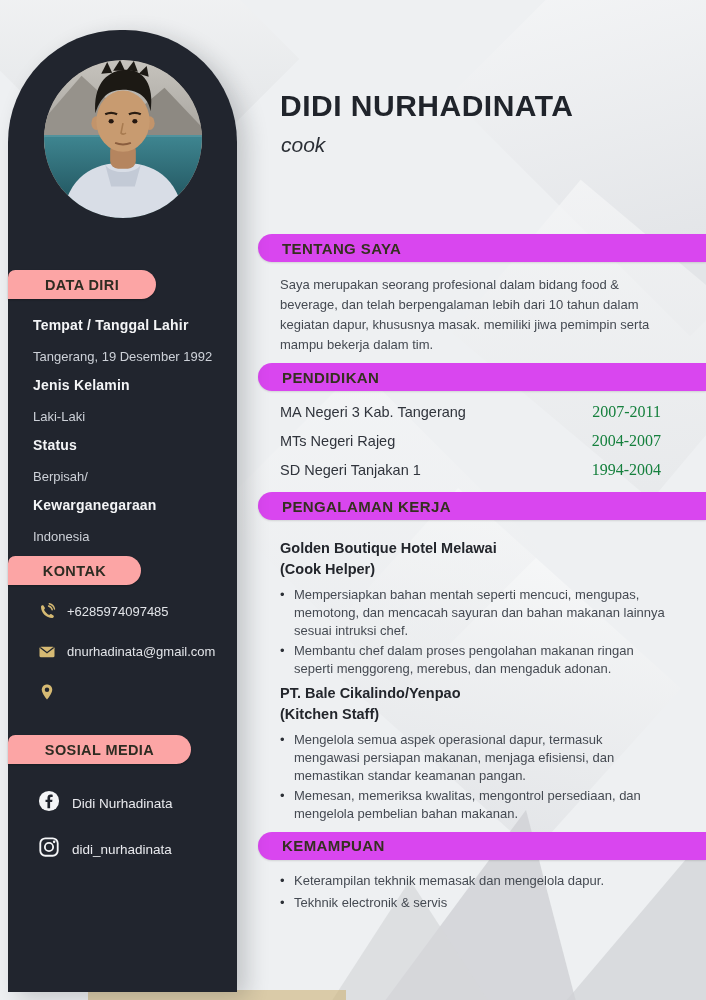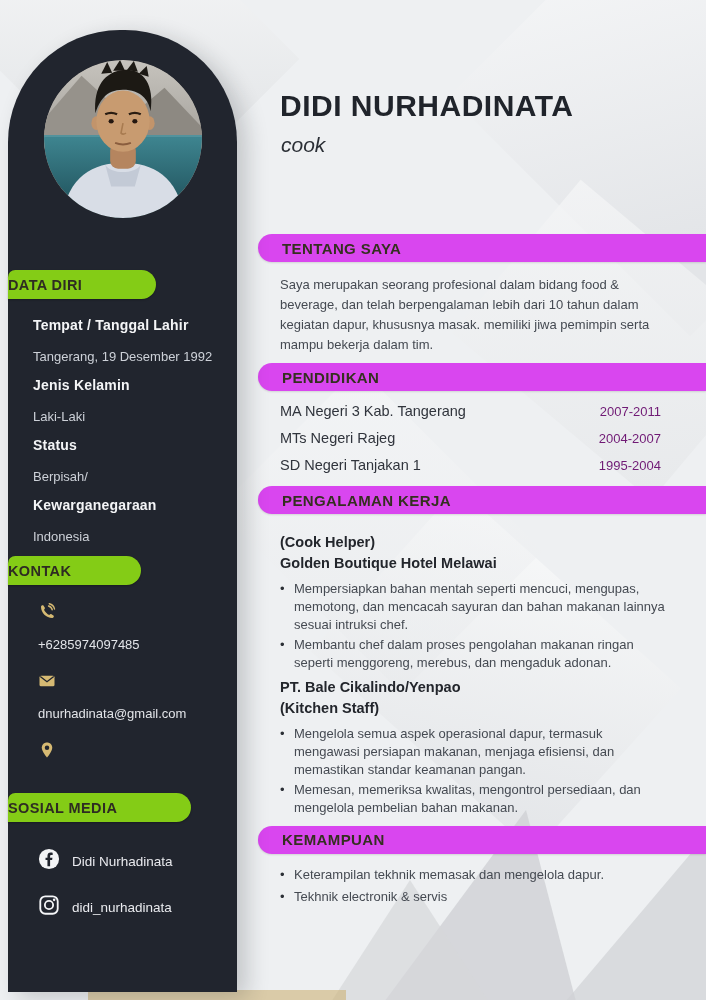--- a/index.html
+++ b/index.html
@@ -27,37 +27,37 @@
   .sidebar {
     position:absolute; left:8px; top:30px; width:229px; height:962px;
     background:#21252e; border-radius:112px 112px 0 0;
     box-shadow:10px 6px 22px rgba(25,28,36,.20);
     z-index:3;
   }
   .photo-wrap { width:158px; height:158px; margin:30px auto 0; border-radius:50%; overflow:hidden; background:#8d8982; }
   .photo-wrap svg { display:block; width:100%; height:100%; }
 
   .badge {
-    height:29px; background:#84cc16;
-    display:flex; align-items:center; justify-content:flex-start;
+    height:29px; background:#fca5a5;
+    display:flex; align-items:center; justify-content:center;
     font-weight:bold; font-size:14.5px; letter-spacing:.4px; color:#2e2c22;
     border-radius:8px 16px 16px 0;
     box-shadow:0 1px 2px rgba(0,0,0,.25);
   }
   .badge.b-datadiri { width:148px; margin-top:52px; }
   .badge.b-kontak   { width:133px; margin-top:8px; }
   .badge.b-sosmed   { width:183px; margin-top:30px; }
 
   .fields { margin:17px 18px 0 25px; }
   .field { margin-bottom:11px; }
   .field .lbl { font-size:14px; font-weight:bold; color:#f4f5f7; line-height:18px; letter-spacing:.2px; }
   .field .val { font-size:13px; color:#cdd1d8; line-height:17px; margin-top:14px; }
 
   .contacts { margin:18px 14px 0 30px; }
-  .c-item { display:flex; gap:11px; margin-bottom:18px; align-items:flex-start;flex-direction:column; }
+  .c-item { display:flex; gap:11px; margin-bottom:18px; align-items:flex-start; }
   .c-item .ic { flex:0 0 18px; margin-top:0; }
   .c-item .txt { font-size:13px; color:#e2e4e8; line-height:18px; }
 
   .socials { margin:26px 14px 0 30px; }
   .s-item { display:flex; gap:12px; margin-bottom:20px; align-items:center; }
   .s-item .txt { font-size:13.5px; color:#e9eaee; }
 
   
   .main { position:absolute; left:258px; top:0; width:448px; z-index:2; }
   .name { margin:88px 0 0 22px; font-size:30px; font-weight:bold; letter-spacing:.5px; color:#20242b; line-height:36px; }
@@ -72,21 +72,21 @@
   .bar-tentang    { margin-top:76px; }
   .bar-pendidikan { margin-top:8px; }
   .bar-kerja      { margin-top:13px; }
   .bar-kemampuan  { margin-top:9px; }
 
   .para { margin:13px 45px 0 22px; font-size:13px; line-height:20px; color:#454a52; }
 
   .edu { margin:12px 45px 0 22px; }
   .edu-row { display:flex; justify-content:space-between; align-items:baseline; margin-bottom:11px; }
   .edu-row .school { font-size:14.5px; color:#30343c; }
-  .edu-row .years  { font-size:13px; color:#701a75; }
+  .edu-row .years  { font-size:16px; color:#15803d;font-family:Liberation Serif, serif; }
 
   .job-title { margin:18px 45px 0 22px; font-size:14.5px; font-weight:bold; line-height:21px; color:#23262c; }
   .job-title.second { margin-top:5px; }
   .bullets { margin:6px 38px 0 36px; list-style:none; }
   .bullets li { position:relative; font-size:13px; line-height:17.8px; color:#454a52; margin-bottom:3px; padding-left:0; }
   .bullets li::before { content:"•"; position:absolute; left:-14px; top:0; color:#2b2f36; font-size:13px; }
   .bullets.skills { margin-top:12px; }
   .bullets.skills li { margin-bottom:4px; }
 </style>
 </head>
@@ -249,31 +249,31 @@
     <div class="edu-row">
       <span class="school">MA Negeri 3 Kab. Tangerang</span>
       <span class="years">2007-2011</span>
     </div>
     <div class="edu-row">
       <span class="school">MTs Negeri Rajeg</span>
       <span class="years">2004-2007</span>
     </div>
     <div class="edu-row">
       <span class="school">SD Negeri Tanjakan 1</span>
-      <span class="years">1995-2004</span>
+      <span class="years">1994-2004</span>
     </div>
   </div>
 
   <div class="sec-bar bar-kerja">
     <span>PENGALAMAN KERJA</span>
   </div>
 
   <div class="job-title">
+    <div>Golden Boutique Hotel Melawai</div>
     <div>(Cook Helper)</div>
-    <div>Golden Boutique Hotel Melawai</div>
   </div>
   <ul class="bullets">
     <li>Mempersiapkan bahan mentah seperti mencuci, mengupas, memotong, dan mencacah sayuran dan bahan makanan lainnya sesuai intruksi chef.</li>
     <li>Membantu chef dalam proses pengolahan makanan ringan seperti menggoreng, merebus, dan mengaduk adonan.</li>
   </ul>
 
   <div class="job-title second">
     <div>PT. Bale Cikalindo/Yenpao</div>
     <div>(Kitchen Staff)</div>
   </div>

